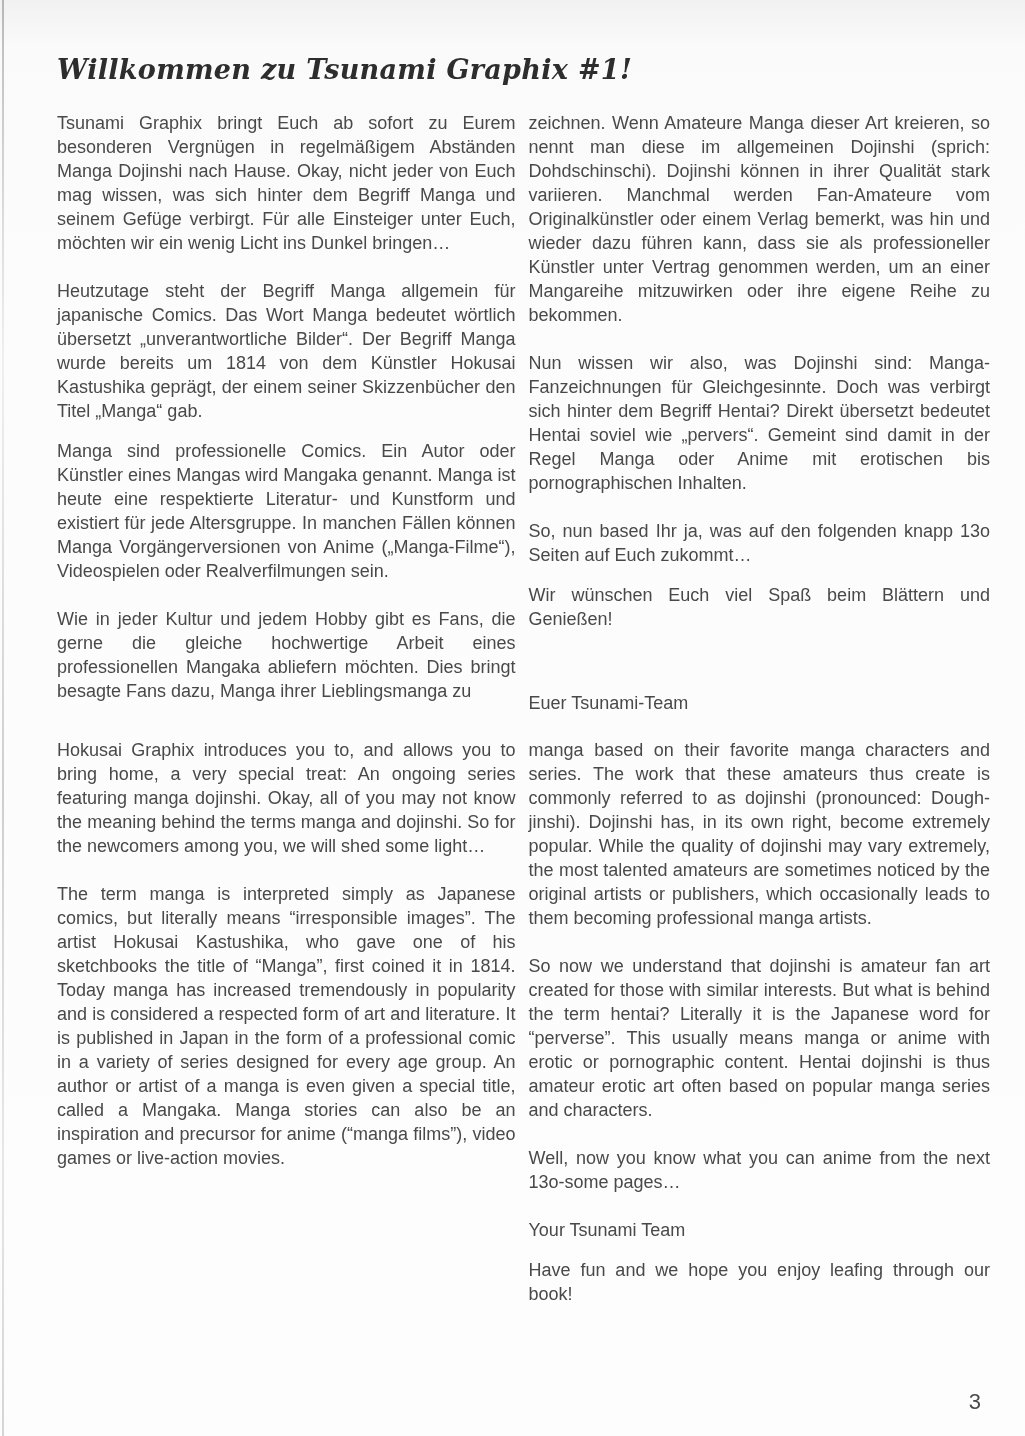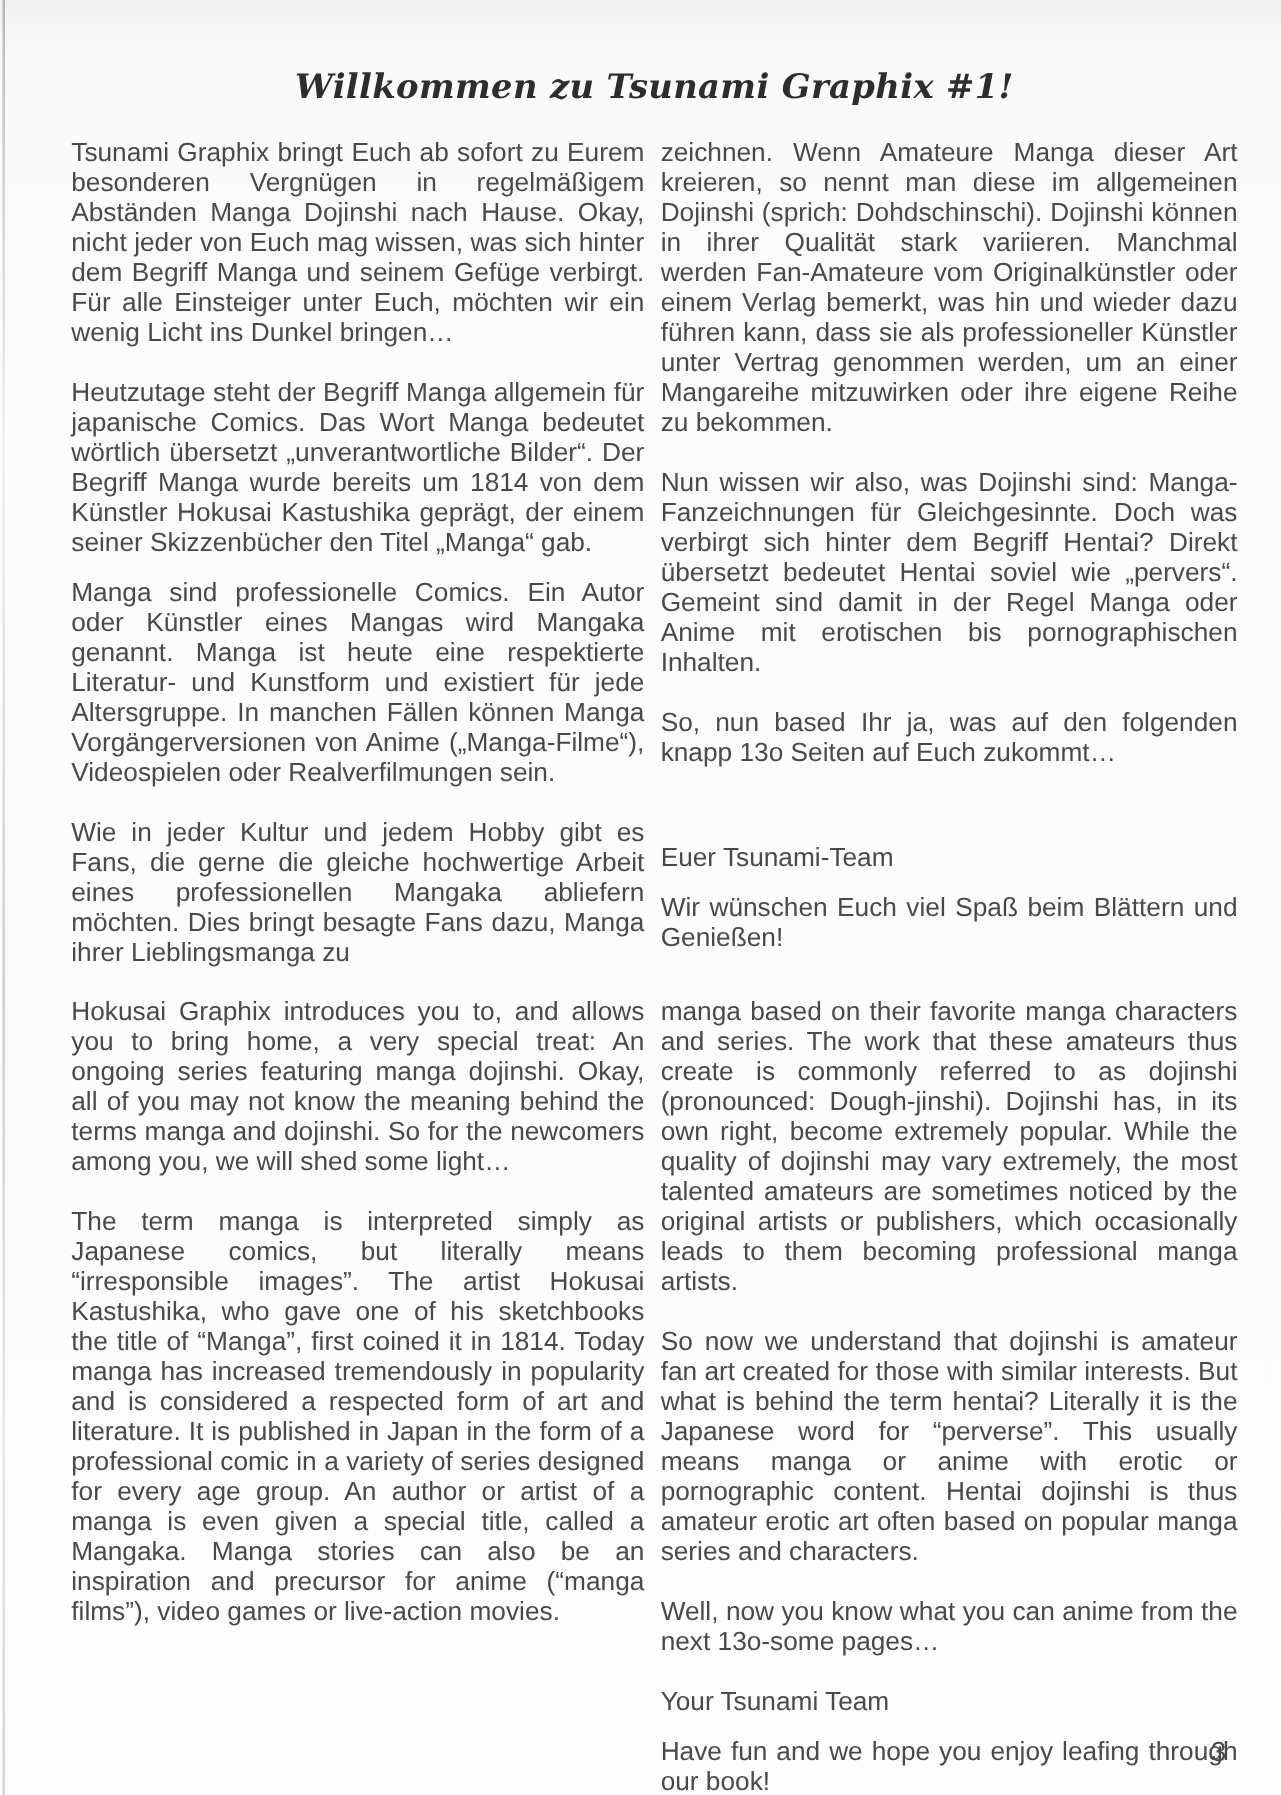--- a/index.html
+++ b/index.html
@@ -16,41 +16,40 @@
     background:linear-gradient(180deg,rgba(110,110,110,.45),rgba(150,150,150,.12) 25%,rgba(120,120,120,.35) 55%,rgba(130,130,130,.18) 80%,rgba(120,120,120,.3));
     pointer-events:none;
   }
   .page{
     padding:0 35px 0 57px;
     box-sizing:border-box;
     width:100%;height:100%;
     position:relative;
   }
   .title{
-    text-align:center;
     font-family:"DejaVu Serif",serif;
     font-style:italic;
     font-weight:700;
     font-size:27px;
     line-height:36px;
     color:#2d2d2d;
     margin:0;
     letter-spacing:.3px;
   }
   .german .title{padding-top:52px;}
   .english .title{padding-top:64px;}
   .columns{
     display:flex;
     gap:13px;
     margin-top:23px;
   }
   .col{
     width:460px;
     text-align:justify;
-    font-size:21px;
+    font-size:18px;
     line-height:24px;
     hyphens:auto;
     -webkit-hyphens:auto;
   }
   .col.col-r{width:463px;}
   .para{margin:24px 0 0;}
   .col .para:first-child{margin-top:0;}
   .para.no-gap{margin-top:16px;}
   .para.big-gap{margin-top:60px;}
   .it{}
@@ -74,22 +73,22 @@
       <div class="col" lang="de">
           <p class="para"><span>Tsunami Graphix bringt Euch ab sofort zu Eurem besonderen Vergnügen in regelmäßigem Abständen Manga Dojinshi nach Hause. Okay, nicht jeder von Euch mag wissen, was sich hinter dem Begriff Manga und seinem Gefüge verbirgt. Für alle Einsteiger unter Euch, möchten wir ein wenig Licht ins Dunkel bringen…</span></p>
           <p class="para"><span>Heutzutage steht der Begriff Manga allgemein für japanische Comics. Das Wort Manga bedeutet wörtlich übersetzt „unverantwortliche Bilder“. Der Begriff Manga wurde bereits um 1814 von dem Künstler Hokusai Kastushika geprägt, der einem seiner Skizzenbücher den Titel „Manga“ gab.</span></p>
           <p class="para no-gap"><span>Manga sind professionelle Comics. Ein Autor oder Künstler eines Mangas wird Mangaka genannt. Manga ist heute eine respektierte Literatur- und Kunstform und existiert für jede Altersgruppe. In manchen Fällen können Manga Vorgängerversionen von Anime („Manga-Filme“), Videospielen oder Realverfilmungen sein.</span></p>
           <p class="para"><span>Wie in jeder Kultur und jedem Hobby gibt es Fans, die gerne die gleiche hochwertige Arbeit eines professionellen Mangaka abliefern möchten. Dies bringt besagte Fans dazu, Manga ihrer Lieblingsmanga zu</span></p>
         </div>
       <div class="col col-r" lang="de">
           <p class="para"><span>zeichnen. Wenn Amateure Manga dieser Art kreieren, so nennt man diese im allgemeinen Dojinshi (sprich: Dohdschinschi). Dojinshi können in ihrer Qualität stark variieren. Manchmal werden Fan-Amateure vom Originalkünstler oder einem Verlag bemerkt, was hin und wieder dazu führen kann, dass sie als professioneller Künstler unter Vertrag genommen werden, um an einer Mangareihe mitzuwirken oder ihre eigene Reihe zu bekommen.</span></p>
           <p class="para"><span>Nun wissen wir also, was Dojinshi sind: Manga-Fanzeichnungen für Gleichgesinnte. Doch was verbirgt sich hinter dem Begriff Hentai? Direkt übersetzt bedeutet Hentai soviel wie „pervers“. Gemeint sind damit in der Regel Manga oder Anime mit erotischen bis pornographischen Inhalten.</span></p>
           <p class="para"><span>So, nun based Ihr ja, was auf den folgenden knapp 13o Seiten auf Euch zukommt…</span></p>
+          <p class="para no-gap"><span>Wir wünschen Euch viel Spaß beim Blättern und Genießen!</span></p>
           <p class="para big-gap"><span>Euer Tsunami-Team</span></p>
-          <p class="para no-gap"><span>Wir wünschen Euch viel Spaß beim Blättern und Genießen!</span></p>
         </div>
     </div>
   </section>
 
   <section class="block english">
     <div class="columns">
       <div class="col" lang="en">
           <p class="para"><span>Hokusai Graphix introduces you to, and allows you to bring home, a very special treat: An ongoing series featuring manga dojinshi. Okay, all of you may not know the meaning behind the terms </span><span class="it">manga</span><span> and </span><span class="it">dojinshi</span><span>. So for the newcomers among you, we will shed some light…</span></p>
           <p class="para"><span>The term </span><span class="it">manga</span><span> is interpreted simply as Japanese comics, but literally means “irresponsible images”. The artist Hokusai Kastushika, who gave one of his sketchbooks the title of “</span><span class="it">Manga</span><span>”, first coined it in 1814. Today manga has increased tremendously in popularity and is considered a respected form of art and literature. It is published in Japan in the form of a professional comic in a variety of series designed for every age group. An author or artist of a manga is even given a special title, called a </span><span class="it">Mangaka</span><span>. Manga stories can also be an inspiration and precursor for </span><span class="it">anime</span><span> (“manga films”), video games or live-action movies.</span></p>
         </div>

